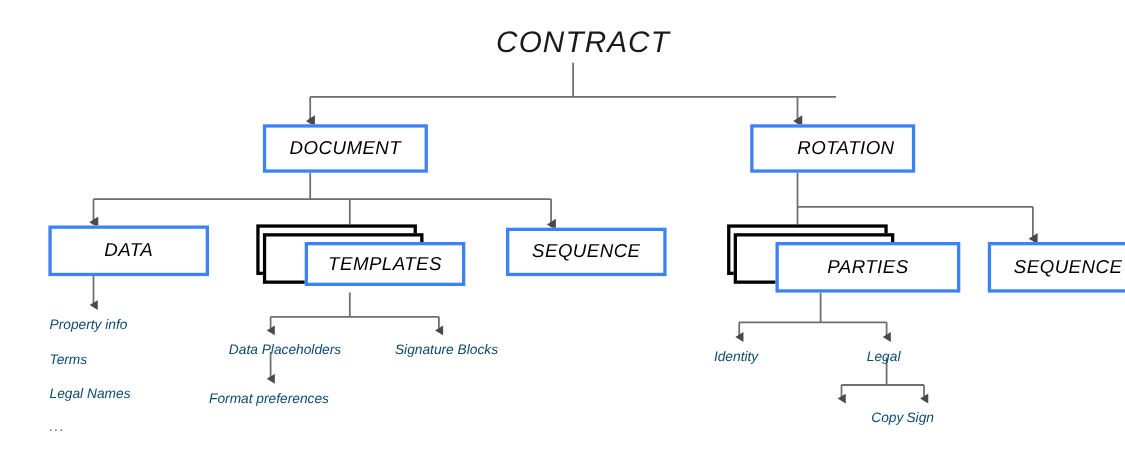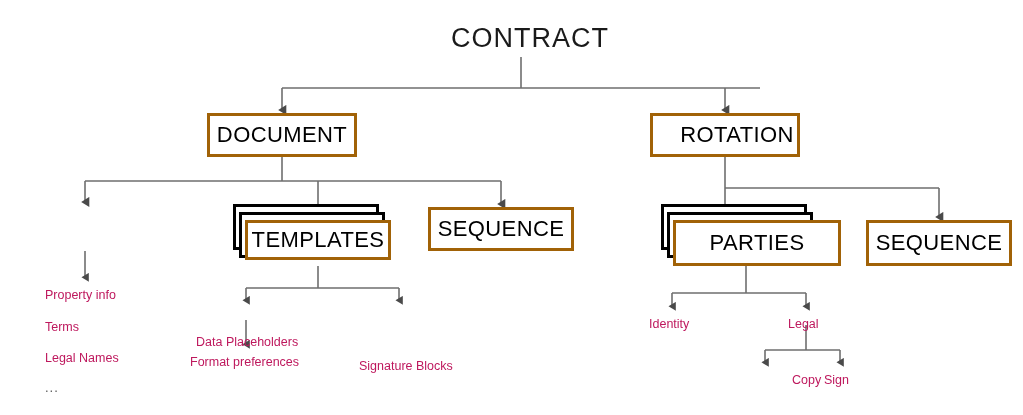--- a/index.html
+++ b/index.html
@@ -10,59 +10,61 @@
   body {
     font-family: "Liberation Sans", sans-serif;
     color: #1a1a1a;
   }
   #canvas {
     position: relative;
     width: 1023px;
     height: 415px;
     background: #ffffff;
     overflow: hidden;
+    font-style: italic;
   }
   #edges {
     position: absolute;
     left: 0;
     top: 0;
     width: 1023px;
     height: 415px;
     pointer-events: none;
   }
   .node-box {
     position: absolute;
     box-sizing: border-box;
     background: #ffffff;
-    border: 3px solid #a16207;
+    border: 3px solid #3b82f6;
     display: flex;
     align-items: center;
     justify-content: center;
-    font-size: 22px;
+    font-size: 17px;
     letter-spacing: 0.4px;
     color: #000000;
     white-space: nowrap;
+    margin-left: 32px;
   }
   .stack-shadow {
     position: absolute;
     box-sizing: border-box;
     background: #ffffff;
     border: 3px solid #000000;
   }
   .root-title {
     position: absolute;
     font-size: 27px;
     letter-spacing: 1px;
     color: #1a1a1a;
     white-space: nowrap;
   }
   .leaf-label {
     position: absolute;
     font-size: 12.5px;
-    color: #be185d;
+    color: #0c4a6e;
     white-space: nowrap;
   }
   .leaf-label.small-ellipsis {
     font-size: 13px;
     letter-spacing: 1px;
     color: #5a5a5a;
   }
 </style>
 </head>
 <body>
@@ -117,40 +119,41 @@
       <path d="M840,350 L840,363" marker-end="url(#arrow-sm)"></path>
     </g>
   </svg>
 
   <div class="root-title" style="left:451px; top:23px;">CONTRACT</div>
 
   <div class="node-box" style="left:207px; top:113px; width:150px; height:44px;">DOCUMENT</div>
 
   <div class="node-box" style="left:650px; top:113px; width:150px; height:44px;padding-left:24px;">ROTATION</div>
 
+  <div class="node-box" style="left:12px; top:205px; width:146px; height:46px;">DATA</div>
 
   <div class="stack-shadow" style="left:233px; top:204px; width:146px; height:46px;"></div>
   <div class="stack-shadow" style="left:239px; top:212px; width:146px; height:46px;"></div>
   <div class="node-box" style="left:245px; top:220px; width:146px; height:40px;">TEMPLATES</div>
 
   <div class="node-box" style="left:428px; top:207px; width:146px; height:44px;">SEQUENCE</div>
 
   <div class="stack-shadow" style="left:661px; top:204px; width:146px; height:46px;"></div>
   <div class="stack-shadow" style="left:667px; top:212px; width:146px; height:46px;"></div>
   <div class="node-box" style="left:673px; top:220px; width:168px; height:46px;">PARTIES</div>
 
   <div class="node-box" style="left:866px; top:220px; width:146px; height:46px;">SEQUENCE</div>
 
   <div class="leaf-label" style="left:45px; top:288px;">Property info</div>
   <div class="leaf-label" style="left:45px; top:320px;">Terms</div>
   <div class="leaf-label" style="left:45px; top:351px;text-align:center;">Legal Names</div>
   <div class="leaf-label small-ellipsis" style="left:45px; top:380px;">...</div>
 
-  <div class="leaf-label" style="left:196px; top:311px;margin-top:24px;">Data Placeholders</div>
+  <div class="leaf-label" style="left:208px; top:311px;">Data Placeholders</div>
   <div class="leaf-label" style="left:190px; top:355px;">Format preferences</div>
-  <div class="leaf-label" style="left:359px; top:311px;margin-top:48px;">Signature Blocks</div>
+  <div class="leaf-label" style="left:359px; top:311px;">Signature Blocks</div>
 
   <div class="leaf-label" style="left:649px; top:317px;">Identity</div>
   <div class="leaf-label" style="left:788px; top:317px;">Legal</div>
   <div class="leaf-label" style="left:792px; top:373px;">Copy</div>
   <div class="leaf-label" style="left:824px; top:373px;text-align:center;">Sign</div>
 
 </div>
 
 </body></html>

